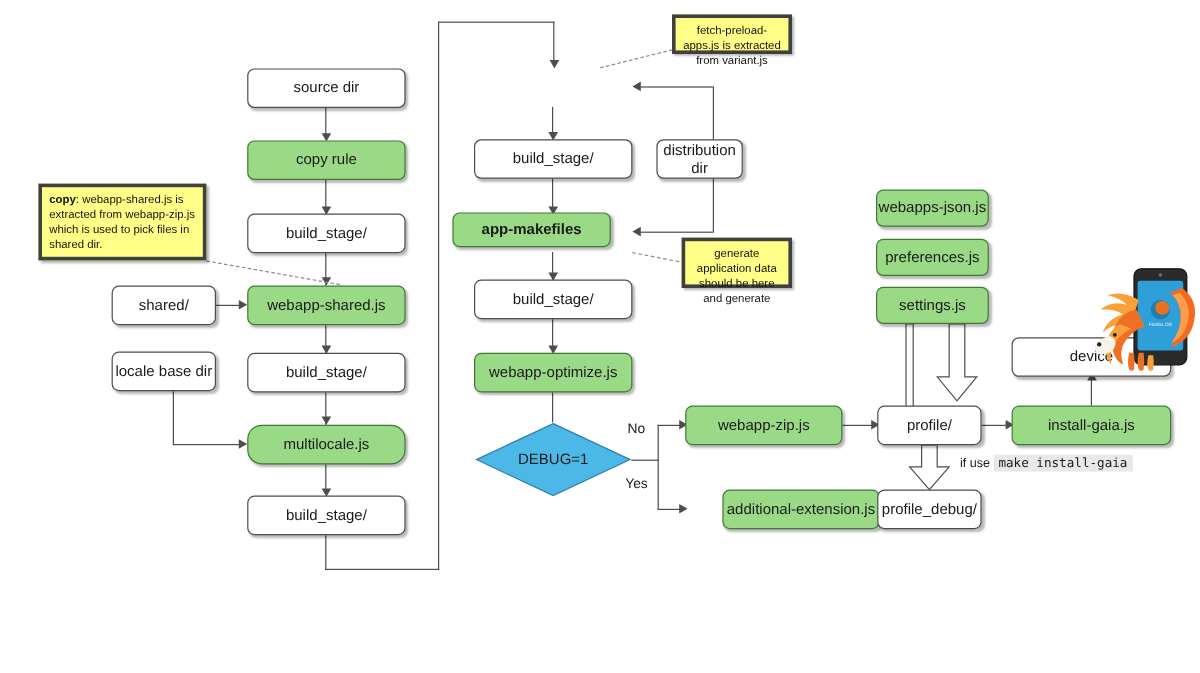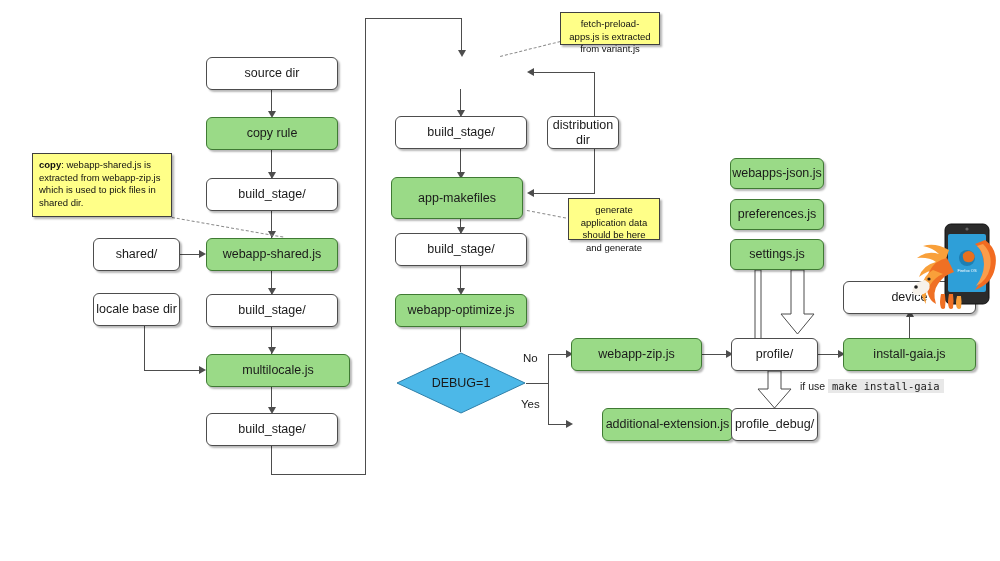--- a/index.html
+++ b/index.html
@@ -34,21 +34,21 @@
     z-index: 5;
   }
   .node.green {
     background: #9ada87;
     border-color: #3f7a33;
   }
   .note {
     position: absolute;
     box-sizing: border-box;
     background: #ffff88;
-    border: 1px solid #404040;
+    border: 3px solid #404040;
     box-shadow: 2px 2px 2px rgba(0,0,0,0.3);
     font-size: 9.5px;
     color: #111;
     padding: 5px 6px;
     line-height: 1.32;
     z-index: 6;
   }
   .note.center { text-align: center; }
   .note b { font-weight: bold; }
   .diamond {
@@ -159,21 +159,21 @@
 
   <div class="edge v" style="left:271px; top:327px; height:27px;"></div>
   <div class="arrowhead arrow-down" style="left:268px; top:347px;"></div>
 
   <div class="node" style="left:93px; top:293px; width:87px; height:33px;">locale base dir</div>
 
   <div class="edge v" style="left:144px; top:326px; height:45px;"></div>
   <div class="edge h" style="left:144px; top:370px; width:58px;"></div>
   <div class="arrowhead arrow-right" style="left:199px; top:366px;"></div>
 
-  <div class="node green" style="left:206px; top:354px; width:144px; height:33px;">multilocale.js</div>
+  <div class="node green" style="left:206px; top:354px; width:132px; height:33px;border-radius:12px;">multilocale.js</div>
 
   <div class="edge v" style="left:271px; top:387px; height:24px;"></div>
   <div class="arrowhead arrow-down" style="left:268px; top:407px;"></div>
 
   <div class="node" style="left:206px; top:413px; width:132px; height:33px;">build_stage/</div>
 
   <div class="edge v" style="left:271px; top:446px; height:29px;"></div>
   <div class="edge h" style="left:271px; top:474px; width:95px;"></div>
   <div class="edge v" style="left:365px; top:18px; height:457px;"></div>
   <div class="edge h" style="left:365px; top:18px; width:97px;"></div>
@@ -197,21 +197,21 @@
   <div class="node" style="left:547px; top:116px; width:72px; height:33px;">distribution dir</div>
 
   <div class="edge v" style="left:594px; top:72px; height:45px;"></div>
   <div class="edge h" style="left:532px; top:72px; width:62px;"></div>
   <div class="arrowhead arrow-left" style="left:527px; top:68px;"></div>
 
   <div class="edge v" style="left:594px; top:149px; height:45px;"></div>
   <div class="edge h" style="left:532px; top:193px; width:62px;"></div>
   <div class="arrowhead arrow-left" style="left:527px; top:189px;"></div>
 
-  <div class="node green" style="left:391px; top:177px; width:132px; height:42px;">app-makefiles</div>
+  <div class="node green" style="left:377px; top:177px; width:132px; height:29px;font-weight:bold;">app-makefiles</div>
 
   <div class="edge v" style="left:460px; top:210px; height:23px;"></div>
   <div class="arrowhead arrow-down" style="left:457px; top:227px;"></div>
 
   <div class="node" style="left:395px; top:233px; width:132px; height:33px;">build_stage/</div>
 
   <div class="edge v" style="left:460px; top:266px; height:27px;"></div>
   <div class="arrowhead arrow-down" style="left:457px; top:288px;"></div>
 
   <div class="node green" style="left:395px; top:294px; width:132px; height:33px;">webapp-optimize.js</div>

